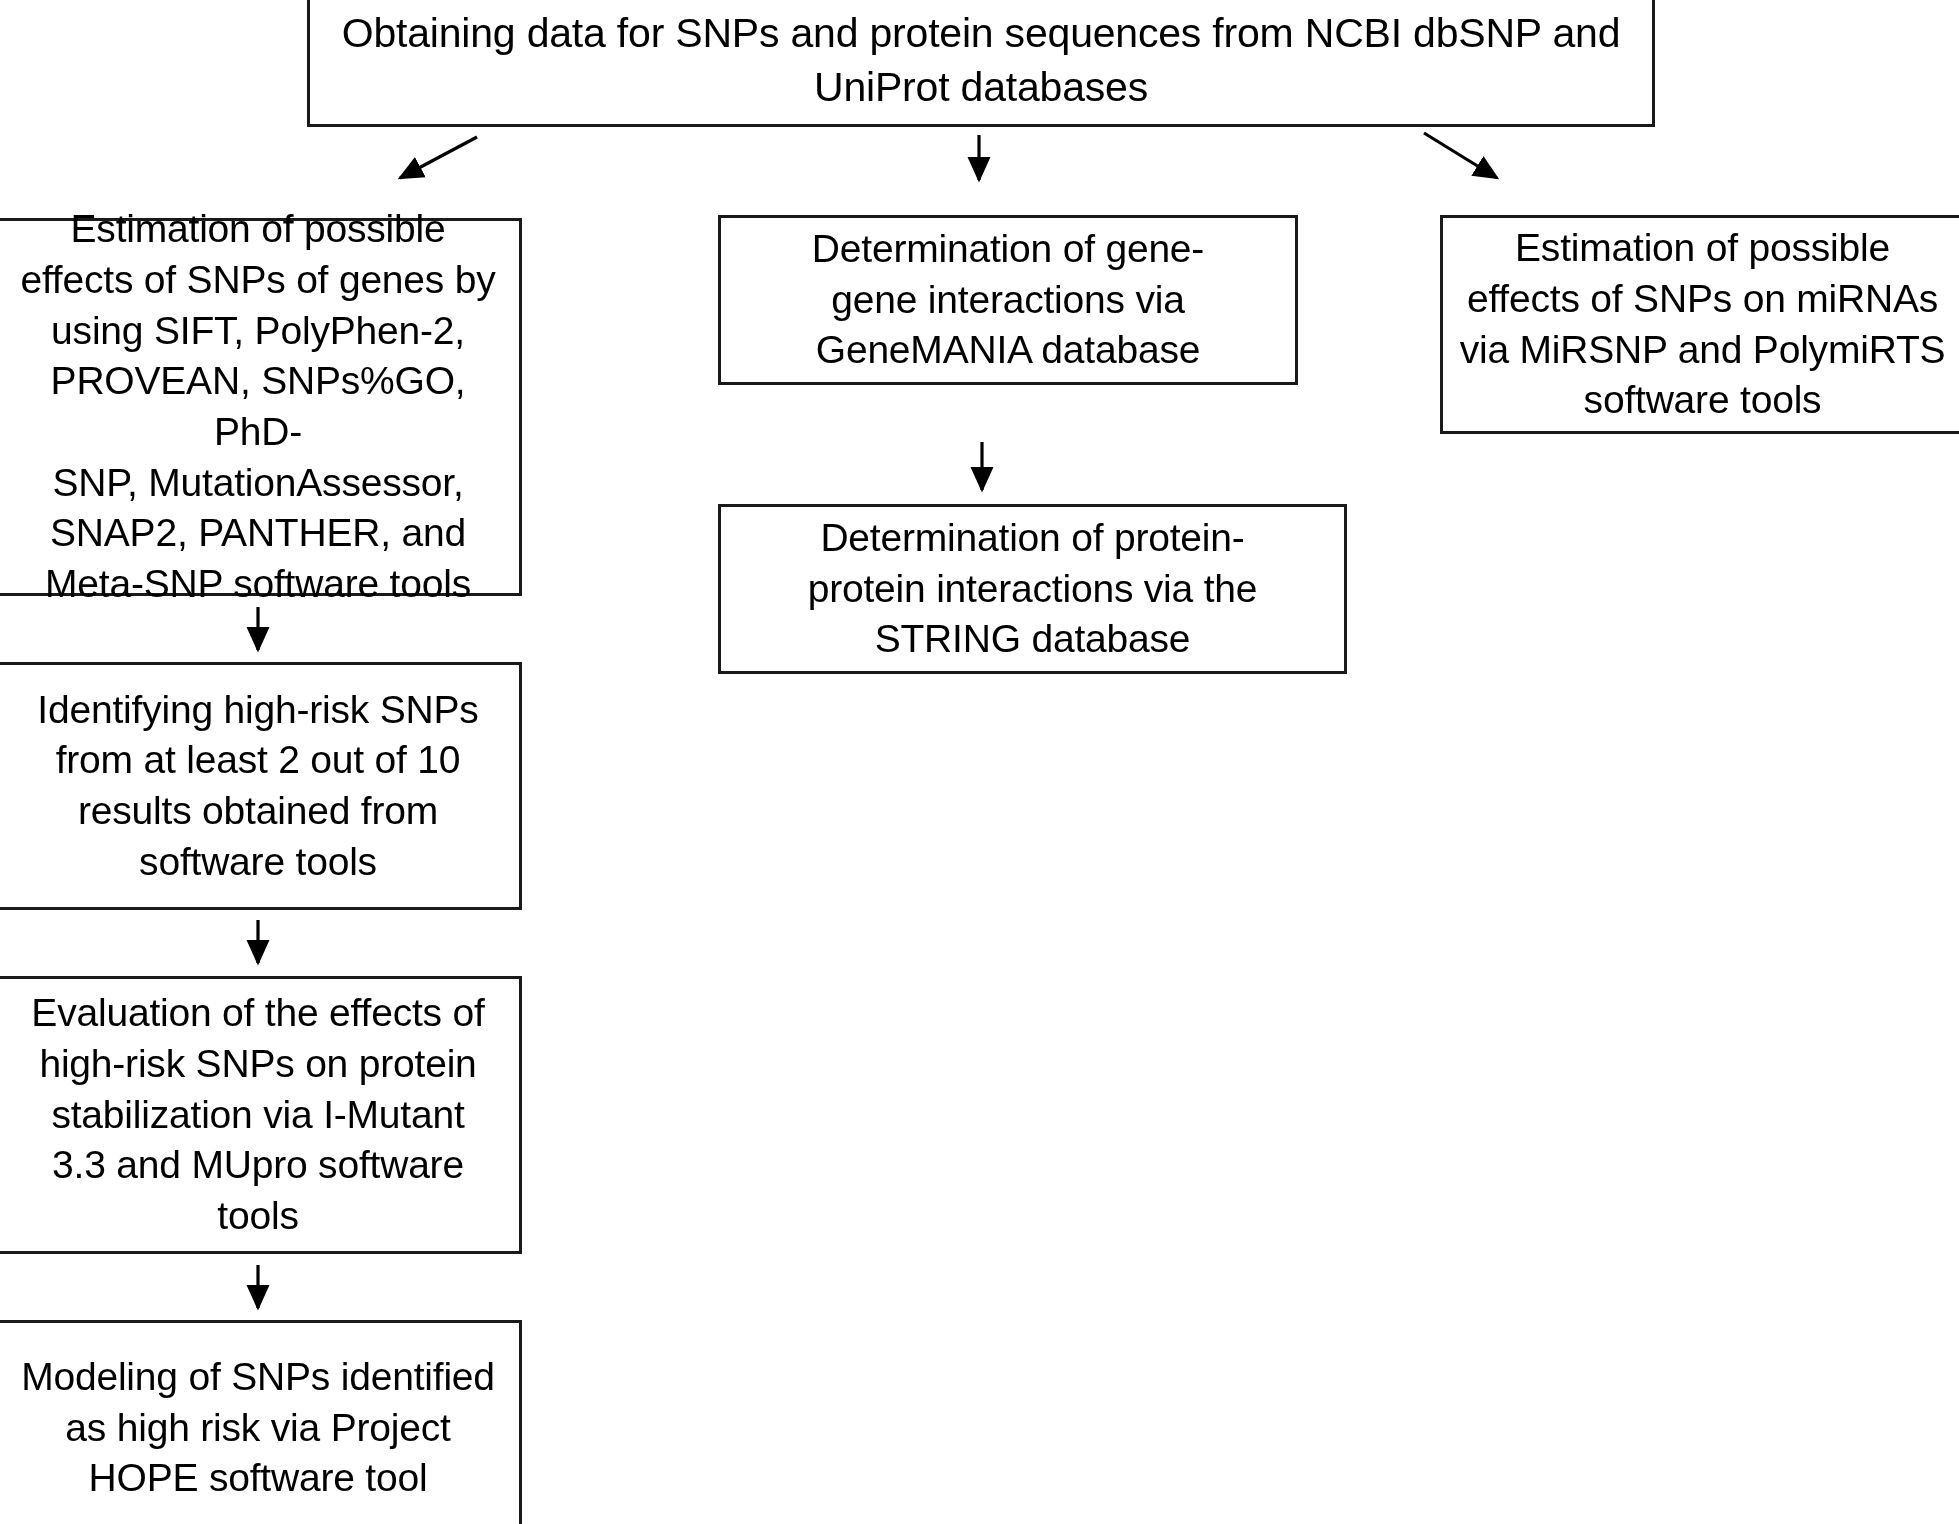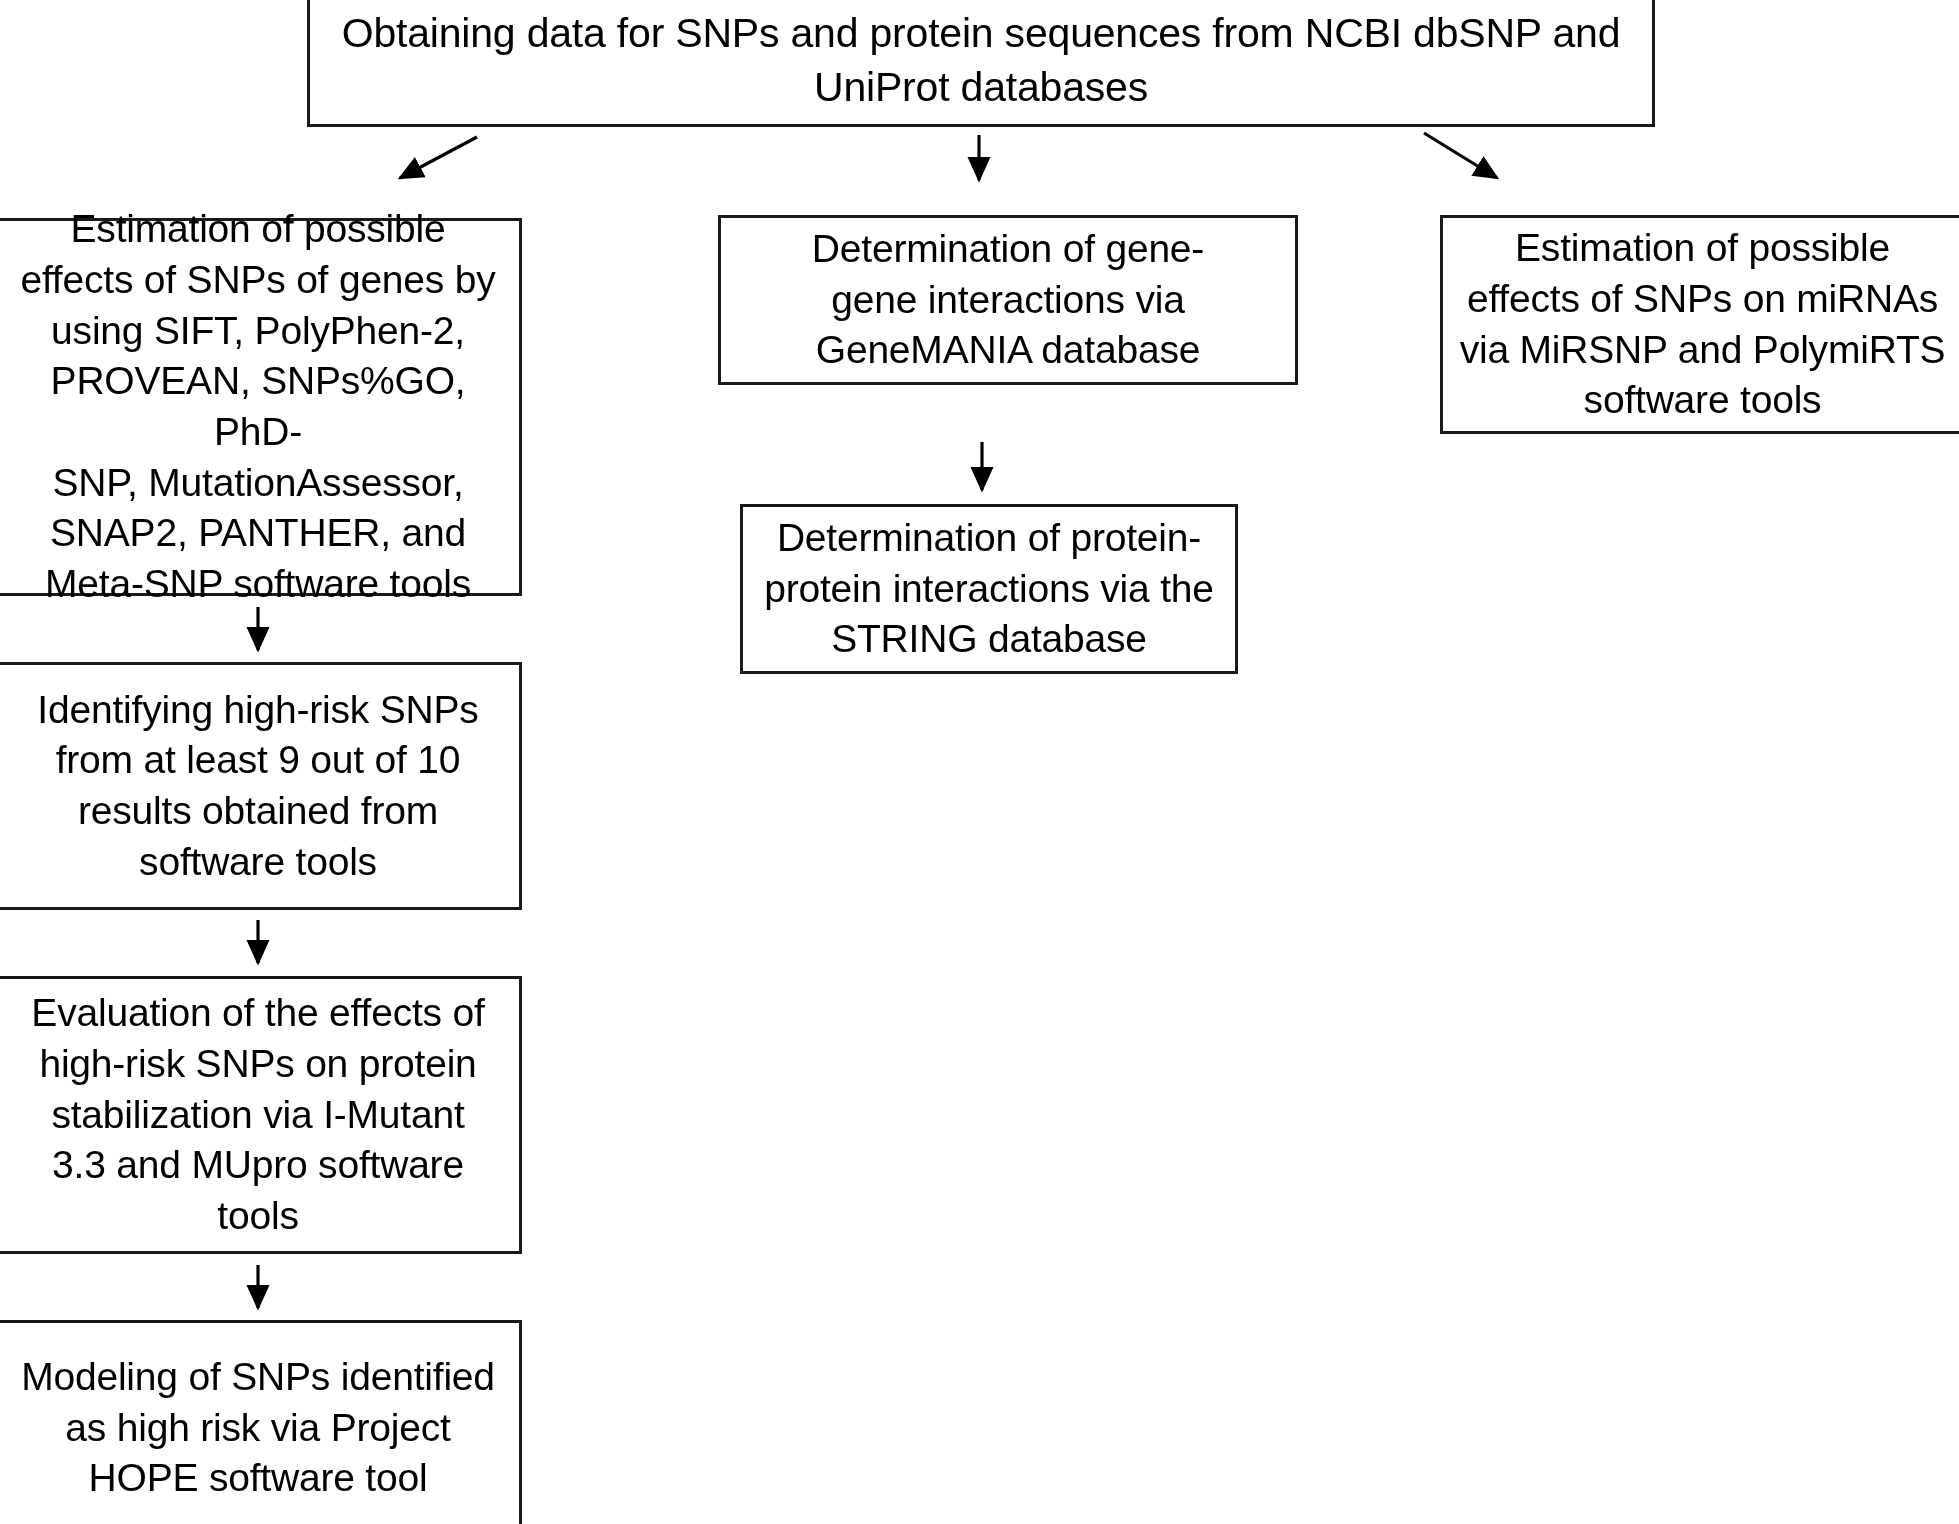--- a/index.html
+++ b/index.html
@@ -48,21 +48,21 @@
 
   
   #n-top      { left: 307px;  top: -6px;    width: 1348px; height: 133px; font-size: 41px; }
 
   #n-l1       { left: -6px;   top: 218px;   width: 528px;  height: 378px; }
   #n-l2       { left: -6px;   top: 662px;   width: 528px;  height: 248px; }
   #n-l3       { left: -6px;   top: 976px;   width: 528px;  height: 278px; }
   #n-l4       { left: -6px;   top: 1320px;  width: 528px;  height: 216px; }
 
   #n-m1       { left: 718px;  top: 215px;   width: 580px;  height: 170px; }
-  #n-m2       { left: 740px;  top: 504px;   width: 498px;  height: 170px; }
+  #n-m2       { left: 718px;  top: 504px;   width: 629px;  height: 170px; }
 
   #n-r1       { left: 1440px; top: 215px;   width: 525px;  height: 219px; }
 </style>
 </head>
 <body>
 
 <div id="canvas">
 
   <svg class="arrow-layer" viewBox="0 0 1959 1524" width="1959" height="1524" aria-hidden="true">
     <defs>
@@ -110,21 +110,21 @@
 effects of SNPs of genes by
 using SIFT, PolyPhen-2,
 PROVEAN, SNPs%GO, PhD-
 SNP, MutationAssessor,
 SNAP2, PANTHER, and
 Meta-SNP software tools</span>
   </div>
 
   <div class="node" id="n-l2">
     <span class="node-text">Identifying high-risk SNPs
-from  at least 9 out of 10
+from  at least 2 out of 10
 results obtained from
 software tools</span>
   </div>
 
   <div class="node" id="n-l3">
     <span class="node-text">Evaluation of the effects of
 high-risk SNPs on protein
 stabilization via I-Mutant
 3.3 and MUpro software
 tools</span>

